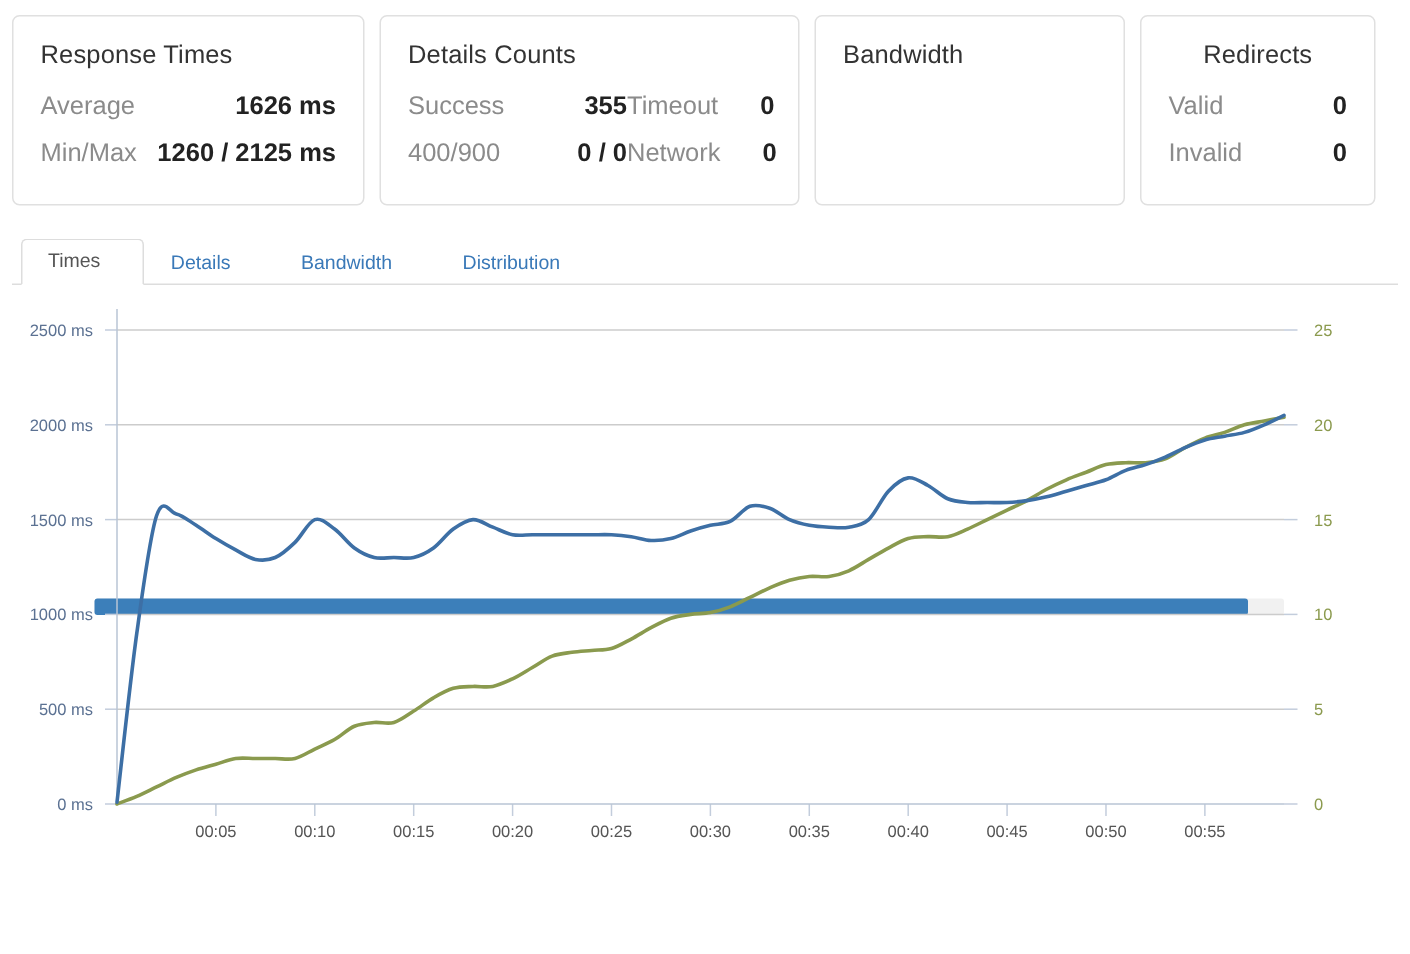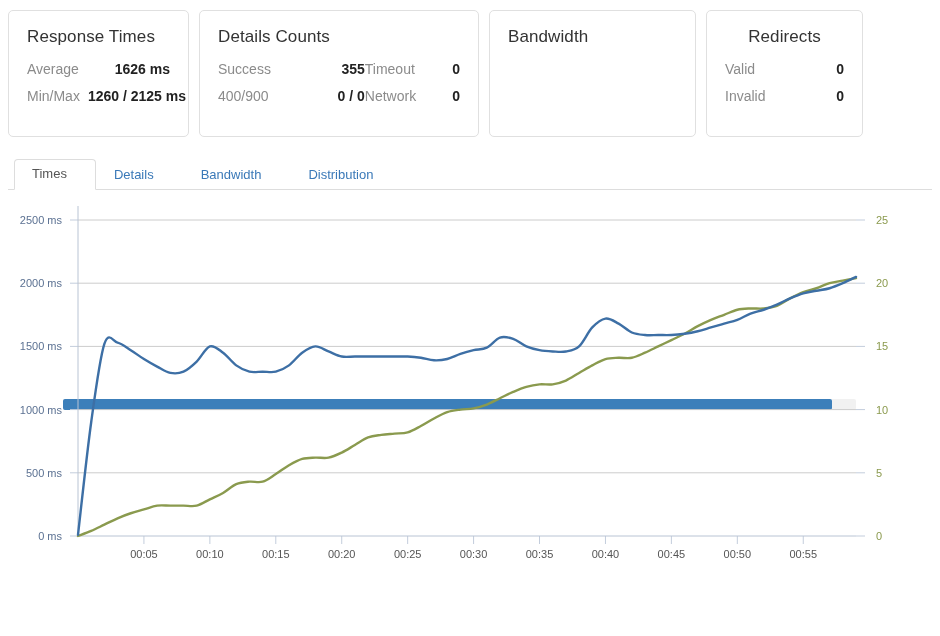--- a/index.html
+++ b/index.html
@@ -25,37 +25,37 @@
     height: 147px;
   }
   .card {
     border: 1px solid #e0e0e0;
     border-radius: 5px;
     background: #ffffff;
     box-sizing: border-box;
     padding: 16px 18px 14px 18px;
     height: 127px;
   }
-  .card.c-times      { width: 181px; }
+  .card.c-times      { width: 235px; }
   .card.c-counts     { width: 280px; }
   .card.c-bandwidth  { width: 207px; }
   .card.c-redirects  { width: 157px; text-align: center; }
 
   .card-title {
     font-size: 17px;
     font-weight: normal;
     color: #333333;
     margin: 0 0 14px 0;
     letter-spacing: 0.1px;
   }
   .stat-line {
     display: flex;
     align-items: baseline;
     margin-bottom: 11px;
-    font-size: 14px;
+    font-size: 17px;
     white-space: nowrap;
   }
   .stat-label {
     color: #8b8b8b;
     flex: 0 0 auto;
   }
   .stat-value {
     color: #222222;
     font-weight: bold;
     margin-left: auto;

